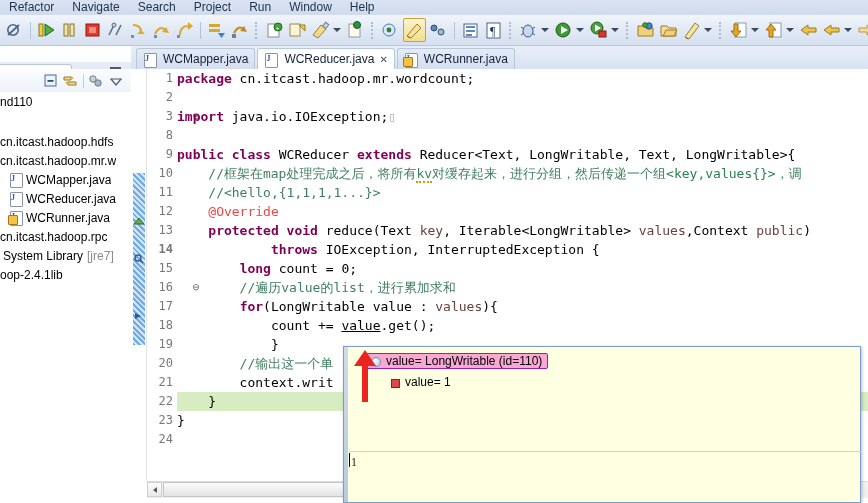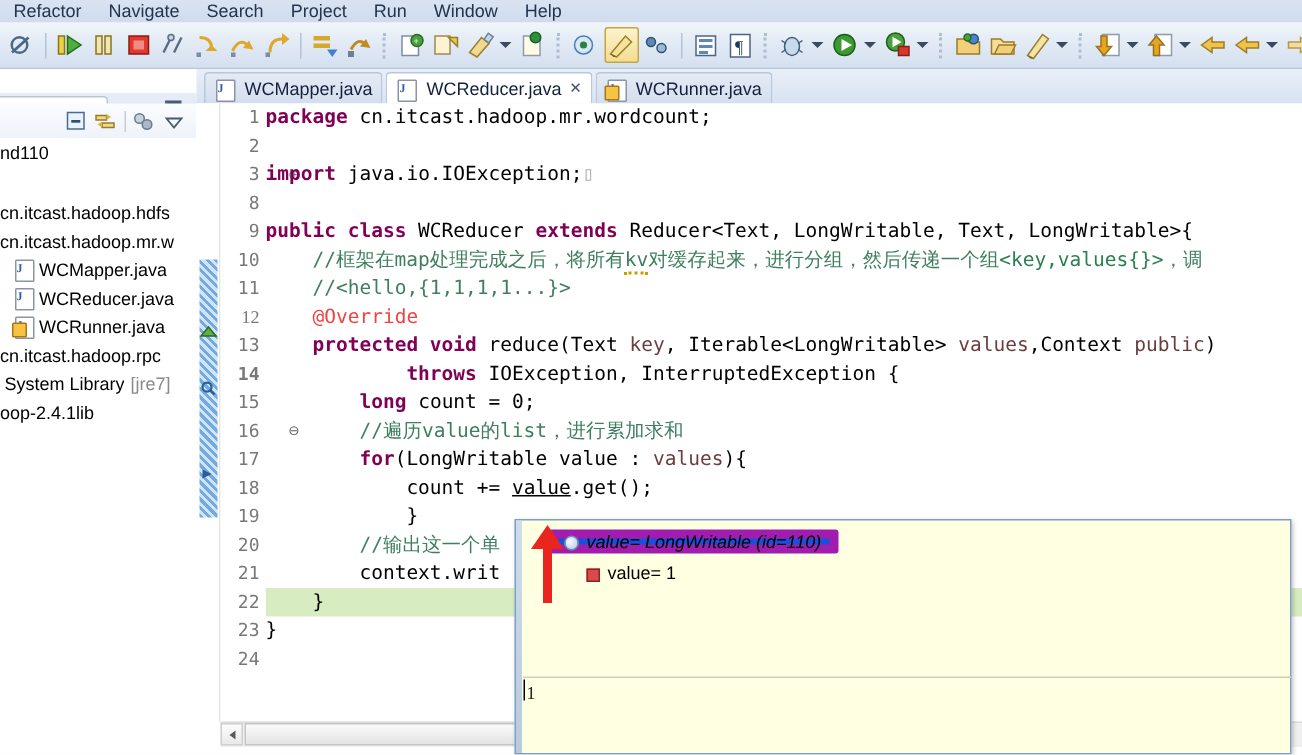--- a/index.html
+++ b/index.html
@@ -198,21 +198,21 @@
   }
   .tip-ltab{
     position:absolute;left:0;top:0;width:4px;height:155px;
     background:linear-gradient(to bottom,#cfdcea,#b9cadf);
   }
   .tip-row{
     position:absolute;height:16px;display:flex;align-items:center;white-space:nowrap;
     font-size:12px;color:#000;
   }
   .tip-row.sel{
-    background:#1d4ed8;border:6px solid #a21caf;box-sizing:border-box;border-radius:2px;font-style:italic;
+    background:#f9a8d4;border:1px solid #a21caf;box-sizing:border-box;border-radius:2px;
   }
   .tip-ico-obj{
     width:13px;height:13px;margin-right:4px;position:relative;flex:0 0 auto;
   }
   .tip-ico-obj:after{
     content:"";position:absolute;left:2px;top:2px;width:8px;height:8px;border-radius:50%;
     background:radial-gradient(circle at 35% 35%,#f7fbff,#b0c8e2);
     border:1px solid #6e8fb5;
   }
   .tip-ico-fld{
@@ -639,21 +639,21 @@
       </div>
 
       <div class="gutter">
         <span class="lnum" style="top:0px;">1</span>
         <span class="lnum" style="top:19px;">2</span>
         <span class="lnum" style="top:38px;">3</span>
         <span class="lnum" style="top:57px;">8</span>
         <span class="lnum" style="top:76px;">9</span>
         <span class="lnum" style="top:95px;">10</span>
         <span class="lnum" style="top:114px;">11</span>
-        <span class="lnum" style="top:133px;font-family:Liberation Serif, serif;">12</span>
+        <span class="lnum" style="top:133px;">12</span>
         <span class="lnum" style="top:152px;">13</span>
         <span class="lnum" style="top:171px;font-weight:bold;">14</span>
         <span class="lnum" style="top:190px;">15</span>
         <span class="lnum" style="top:209px;">16</span>
         <span class="lnum" style="top:228px;">17</span>
         <span class="lnum" style="top:247px;">18</span>
         <span class="lnum" style="top:266px;">19</span>
         <span class="lnum" style="top:285px;">20</span>
         <span class="lnum" style="top:304px;">21</span>
         <span class="lnum" style="top:323px;">22</span>

